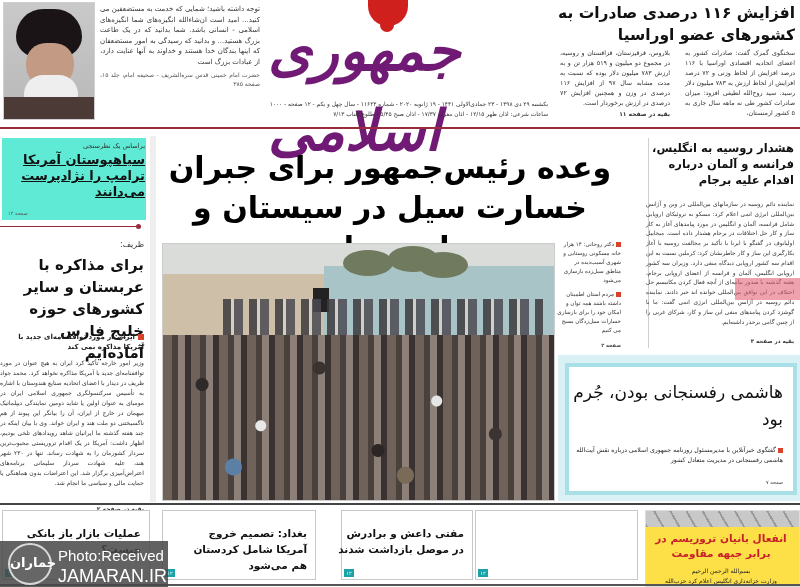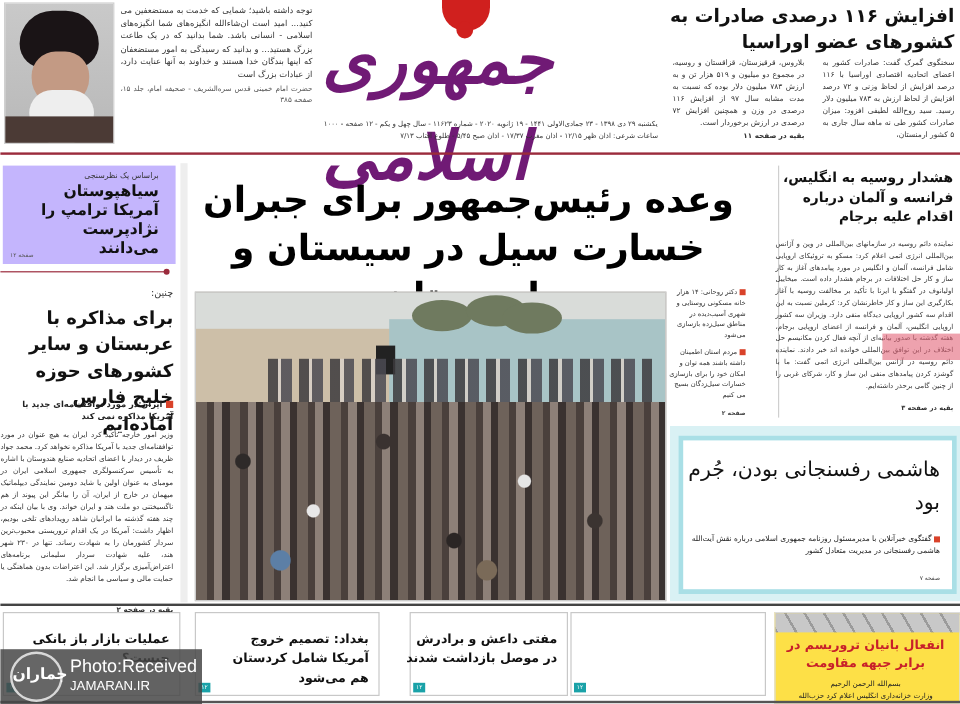--- a/index.html
+++ b/index.html
@@ -30,23 +30,23 @@
   #top-right-headline { position: absolute; right: 0; top: 2px; width: 240px; font-size: 15.5px; font-weight: bold; line-height: 22px; text-align: right; color: #111; }
   .tr-col { position: absolute; top: 48px; width: 110px; font-size: 6.3px; line-height: 10px; text-align: justify; color: #333; }
   #tr-col-right { right: 0; }
   #tr-col-left { right: 125px; }
   #tr-continued { position: absolute; right: 125px; top: 110px; font-size: 6px; font-weight: bold; color: #333; }
 
   #header-rule { position: absolute; left: 0; top: 127px; width: 800px; height: 2px; background: #9b2b3c; }
 
   
   #left-col { position: absolute; left: 0; top: 130px; width: 158px; height: 372px; }
-  #poll-box { position: absolute; left: 2px; top: 8px; width: 144px; height: 82px; background: #c4b5fd; padding: 4px 14px; }
+  #poll-box { position: absolute; left: 2px; top: 8px; width: 144px; height: 82px; background: #5eead4; padding: 4px 1px; }
   #poll-kicker { display: block; font-size: 6.5px; color: #333; text-align: right; }
-  #poll-headline { display: block; font-size: 13px; font-weight: bold; line-height: 16px; text-align: right; color: #111; margin-top: 2px; }
+  #poll-headline { display: block; font-size: 13px; font-weight: bold; line-height: 16px; text-align: right; color: #111; margin-top: 2px; text-decoration: underline; }
   #poll-page { position: absolute; left: 6px; bottom: 4px; font-size: 5px; color: #555; }
   #left-rule { position: absolute; left: 0; top: 96px; width: 138px; height: 1px; background: #9b2b3c; }
   #left-rule-dot { position: absolute; left: 136px; top: 94px; width: 5px; height: 5px; background: #9b2b3c; border-radius: 50%; }
   #zarif-kicker { position: absolute; right: 14px; top: 110px; font-size: 8px; color: #333; }
   #zarif-headline { position: absolute; right: 14px; top: 124px; width: 146px; font-size: 15px; font-weight: bold; line-height: 22px; text-align: right; color: #111; }
   #zarif-sub { position: absolute; right: 14px; top: 202px; width: 144px; font-size: 7px; font-weight: bold; line-height: 10px; text-align: right; color: #222; }
   #zarif-sub .bullet { display: inline-block; width: 6px; height: 6px; background: #d9422a; margin-left: 3px; vertical-align: middle; }
   #zarif-body { position: absolute; right: 14px; top: 228px; width: 144px; font-size: 6px; line-height: 10px; text-align: justify; color: #333; }
   #zarif-continued { position: absolute; right: 14px; top: 375px; font-size: 6px; font-weight: bold; color: #333; }
   #left-vrule { position: absolute; left: 150px; top: 136px; width: 6px; height: 366px; background: #eeeeee; }
@@ -108,21 +108,21 @@
   #terror-pattern { position: absolute; left: 0; top: 0; width: 100%; height: 16px; background: repeating-linear-gradient(60deg, #9b9b9b 0 2px, #c8c8c8 2px 14px); }
   #terror-headline { position: absolute; right: 8px; top: 20px; width: 140px; font-size: 10.5px; font-weight: bold; line-height: 15px; text-align: center; color: #c8202a; }
   #terror-basmala { position: absolute; right: 8px; top: 56px; width: 140px; font-size: 6px; text-align: center; color: #222; }
   #terror-body { position: absolute; right: 8px; top: 66px; width: 140px; font-size: 6px; text-align: center; color: #222; white-space: nowrap; overflow: hidden; }
 
   
   #photo-credit { position: absolute; left: 0; top: 541px; width: 168px; height: 46px; background: rgba(70,70,70,0.85); direction: ltr; }
   #credit-logo { position: absolute; left: 8px; top: 2px; width: 44px; height: 42px; border-radius: 50%; background: #666; border: 2px solid #d8d8d8; }
   #credit-logo-glyph { position: absolute; left: 0; top: 10px; width: 40px; text-align: center; color: #fff; font-size: 13px; font-weight: bold; }
   #credit-line-1 { position: absolute; left: 58px; top: 6px; font-family: "Liberation Sans", sans-serif; font-size: 15px; color: #fff; }
-  #credit-line-2 { position: absolute; left: 58px; top: 25px; font-family: "Liberation Sans", sans-serif; font-size: 11px; color: #fff; }
+  #credit-line-2 { position: absolute; left: 58px; top: 25px; font-family: "Liberation Sans", sans-serif; font-size: 18px; color: #fff; }
 </style>
 </head>
 <body>
 
 <div id="header">
   <div id="portrait" title="Imam Khomeini portrait">
     <div class="turban"></div>
     <div class="face"></div>
     <div class="beard"></div>
     <div class="robe"></div>
@@ -150,21 +150,21 @@
 <div id="header-rule"></div>
 
 <div id="left-col">
   <div id="poll-box">
     <span id="poll-kicker">براساس یک نظرسنجی</span>
     <span id="poll-headline">سیاهپوستان آمریکا ترامپ را نژادپرست می‌دانند</span>
     <span id="poll-page">صفحه ۱۲</span>
   </div>
   <div id="left-rule"></div>
   <div id="left-rule-dot"></div>
-  <div id="zarif-kicker">چنین:</div>
+  <div id="zarif-kicker">ظریف:</div>
   <div id="zarif-headline">برای مذاکره با عربستان و سایر کشورهای حوزه خلیج فارس آماده‌ایم</div>
   <div id="zarif-sub"><span class="bullet"></span><span>ایران در مورد توافقنامه‌ای جدید با آمریکا مذاکره نمی کند</span></div>
   <div id="zarif-body">وزیر امور خارجه تأکید کرد ایران به هیچ عنوان در مورد توافقنامه‌ای جدید با آمریکا مذاکره نخواهد کرد. محمد جواد ظریف در دیدار با اعضای اتحادیه صنایع هندوستان با اشاره به تأسیس سرکنسولگری جمهوری اسلامی ایران در مومبای به عنوان اولین یا شاید دومین نمایندگی دیپلماتیک میهمان در خارج از ایران، آن را بیانگر این پیوند از هم ناگسیختنی دو ملت هند و ایران خواند. وی با بیان اینکه در چند هفته گذشته ما ایرانیان شاهد رویدادهای تلخی بودیم، اظهار داشت: آمریکا در یک اقدام تروریستی محبوب‌ترین سردار کشورمان را به شهادت رساند. تنها در ۲۳۰ شهر هند، علیه شهادت سردار سلیمانی برنامه‌های اعتراض‌آمیزی برگزار شد. این اعتراضات بدون هماهنگی یا حمایت مالی و سیاسی ما انجام شد.</div>
   <div id="zarif-continued">بقیه در صفحه ۲</div>
 </div>
 <div id="left-vrule"></div>
 
 <div id="main-headline">وعده رئیس‌جمهور برای جبران خسارت سیل در سیستان و بلوچستان</div>
 
 <div id="main-photo" title="President addressing crowd of flood victims in Sistan and Baluchestan">

